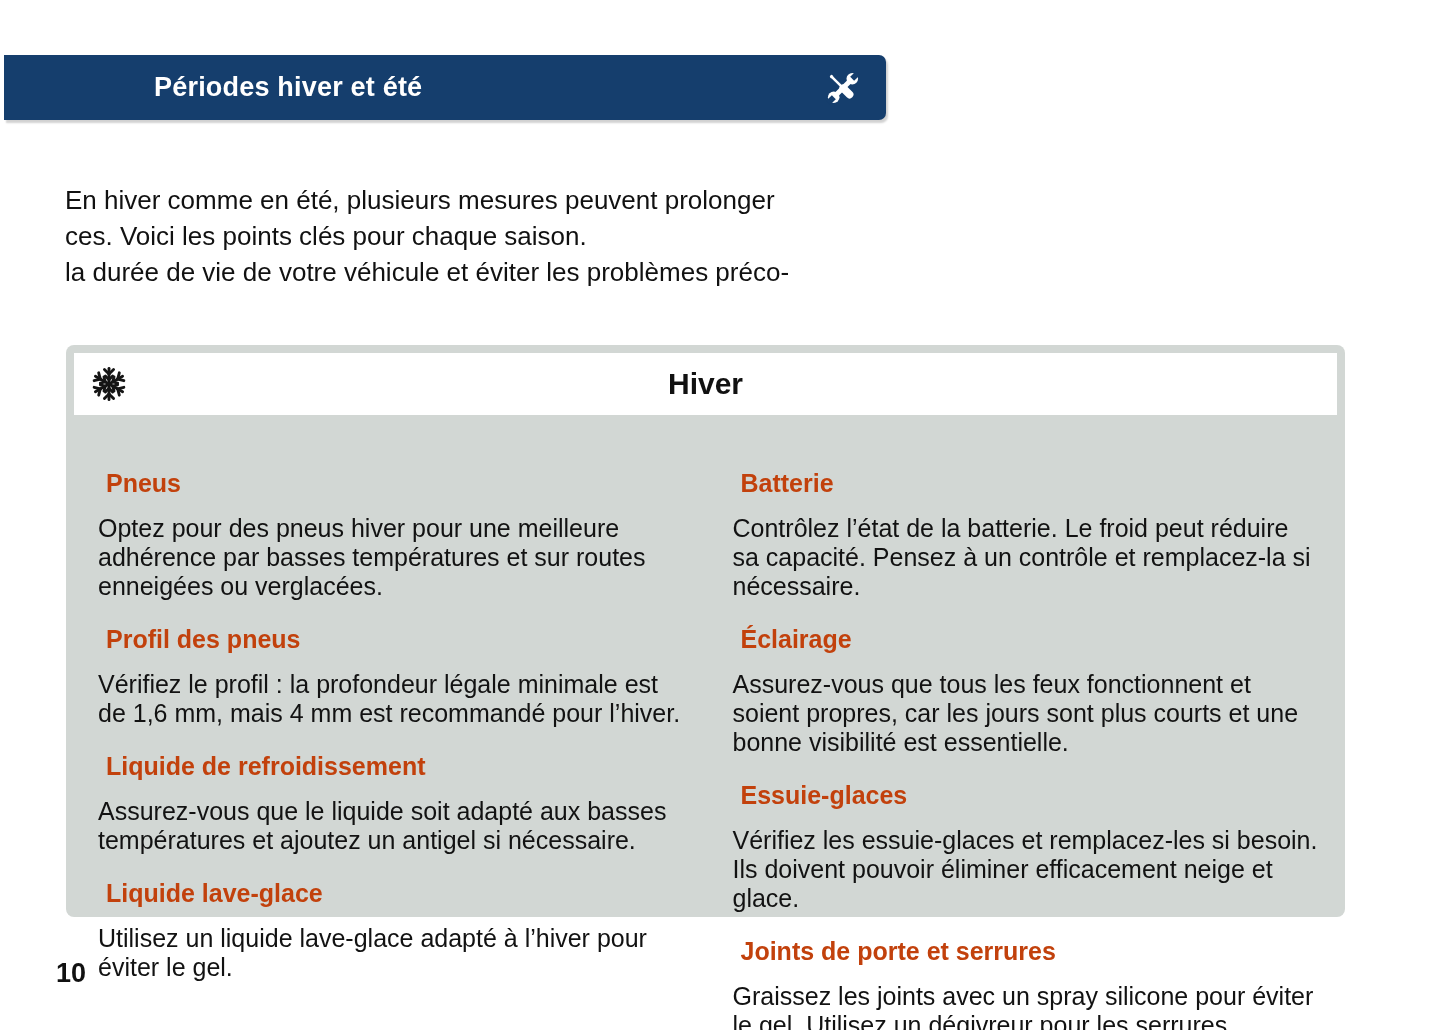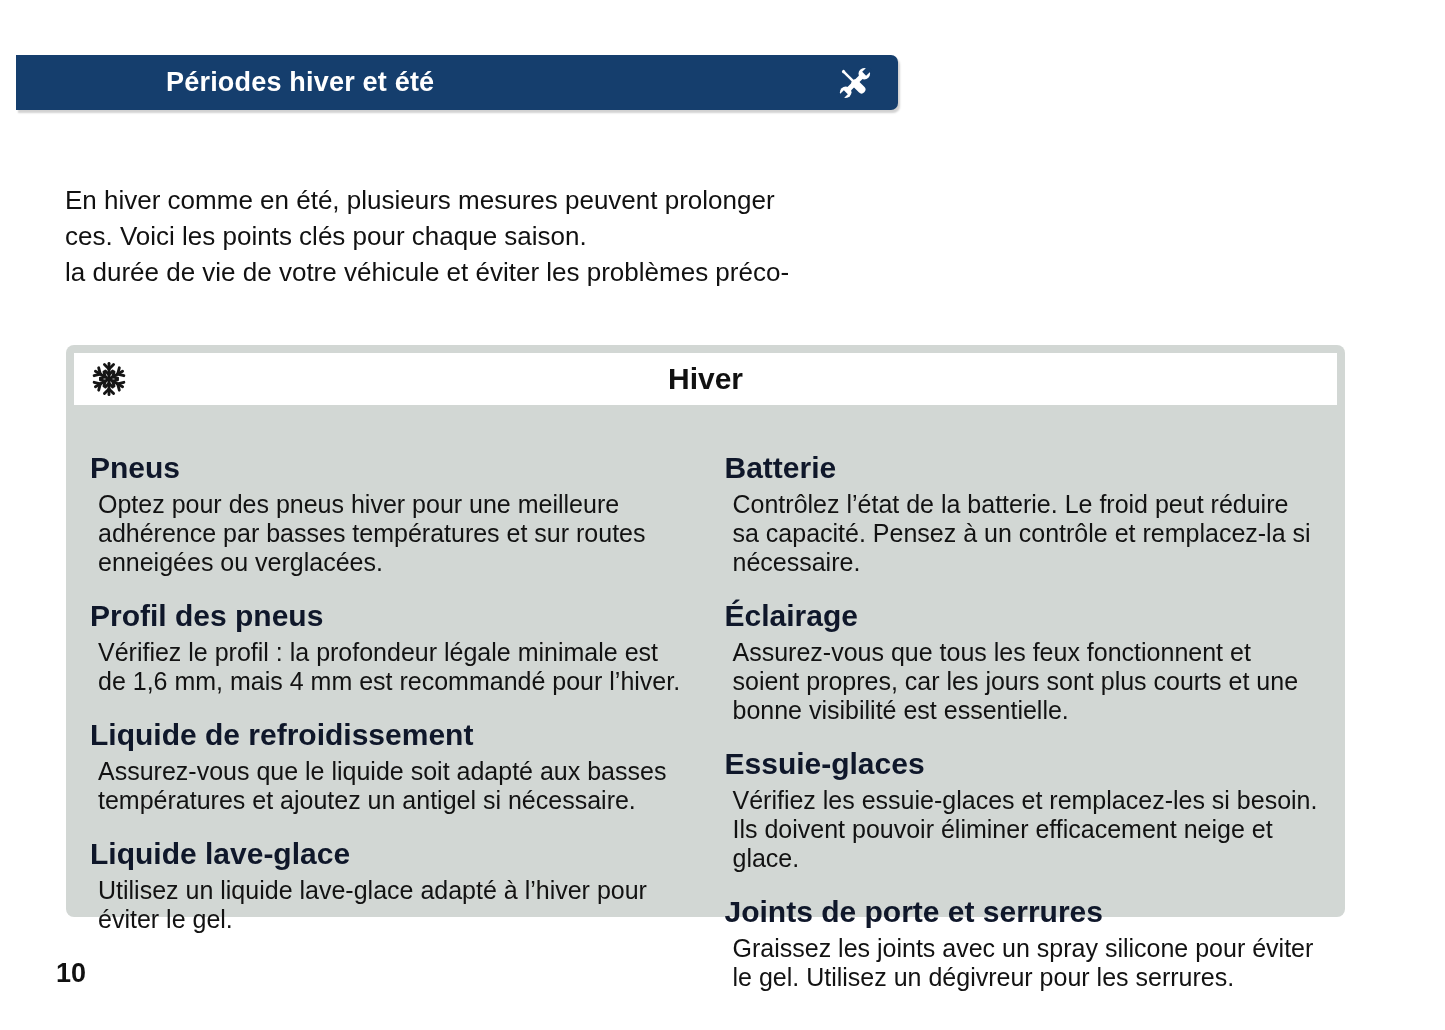--- a/index.html
+++ b/index.html
@@ -7,22 +7,22 @@
     width:1445px;height:1030px;
     background:#ffffff;
     font-family:"Liberation Sans","DejaVu Sans",sans-serif;
     color:#121212;
     position:relative;
     overflow:hidden;
   }
 
   
   .header-bar{
-    position:absolute;left:16px;top:55px;
-    width:882px;height:55px;
+    position:absolute;left:4px;top:55px;
+    width:882px;height:65px;
     background:#153e6d;
     border-radius:0 7px 7px 0;
     box-shadow:2px 3px 2px rgba(0,0,0,0.18);
     display:flex;align-items:center;text-align:right;
   }
   .header-title{
     color:#ffffff;font-weight:bold;font-size:27px;
     margin-left:150px;letter-spacing:0.2px;
   }
   .header-icon{
@@ -38,38 +38,38 @@
   }
 
   
   .season-panel{
     position:absolute;left:66px;top:345px;
     width:1279px;height:572px;
     background:#d2d7d4;
     border-radius:8px;
   }
   .season-panel-header{
-    position:absolute;left:8px;top:8px;right:8px;height:52px;
+    position:absolute;left:8px;top:8px;right:8px;height:62px;
     background:#ffffff;
     display:flex;align-items:center;
   }
   .snowflake-wrap{margin-left:16px;width:38px;height:38px;}
   .season-title{
     position:absolute;left:0;right:0;text-align:center;
     font-size:30px;font-weight:bold;color:#111111;
   }
   .panel-columns{
     position:absolute;left:24px;right:16px;top:108px;
     display:flex;gap:30px;
   }
   .panel-col{flex:1;min-width:0;}
   .topic{margin:0 0 24px 0;}
   .topic h3{
-    font-size:30px;line-height:29px;font-weight:bold;
-    margin:0;color:#0f172a;
+    font-size:25px;line-height:29px;font-weight:bold;
+    margin:16px;color:#c2410c;
   }
   .topic p{
     font-size:25px;line-height:29px;
     margin:8px;color:#121212;
   }
 
   
   .page-number{
     position:absolute;left:56px;top:958px;
     font-size:27px;color:#111111;font-weight:bold;

